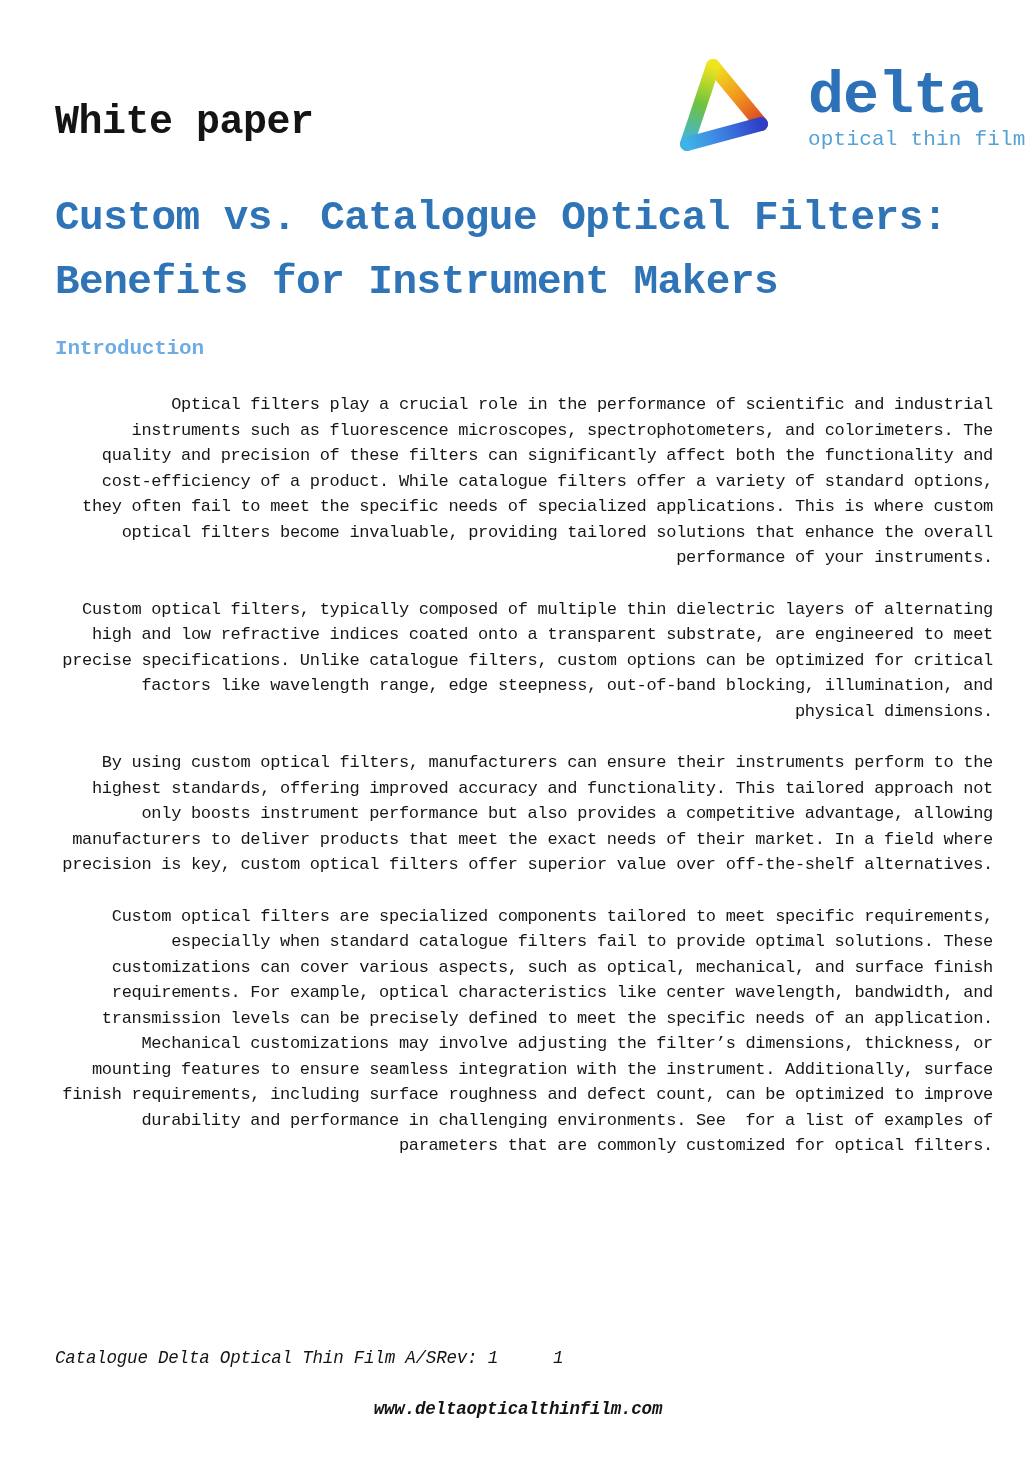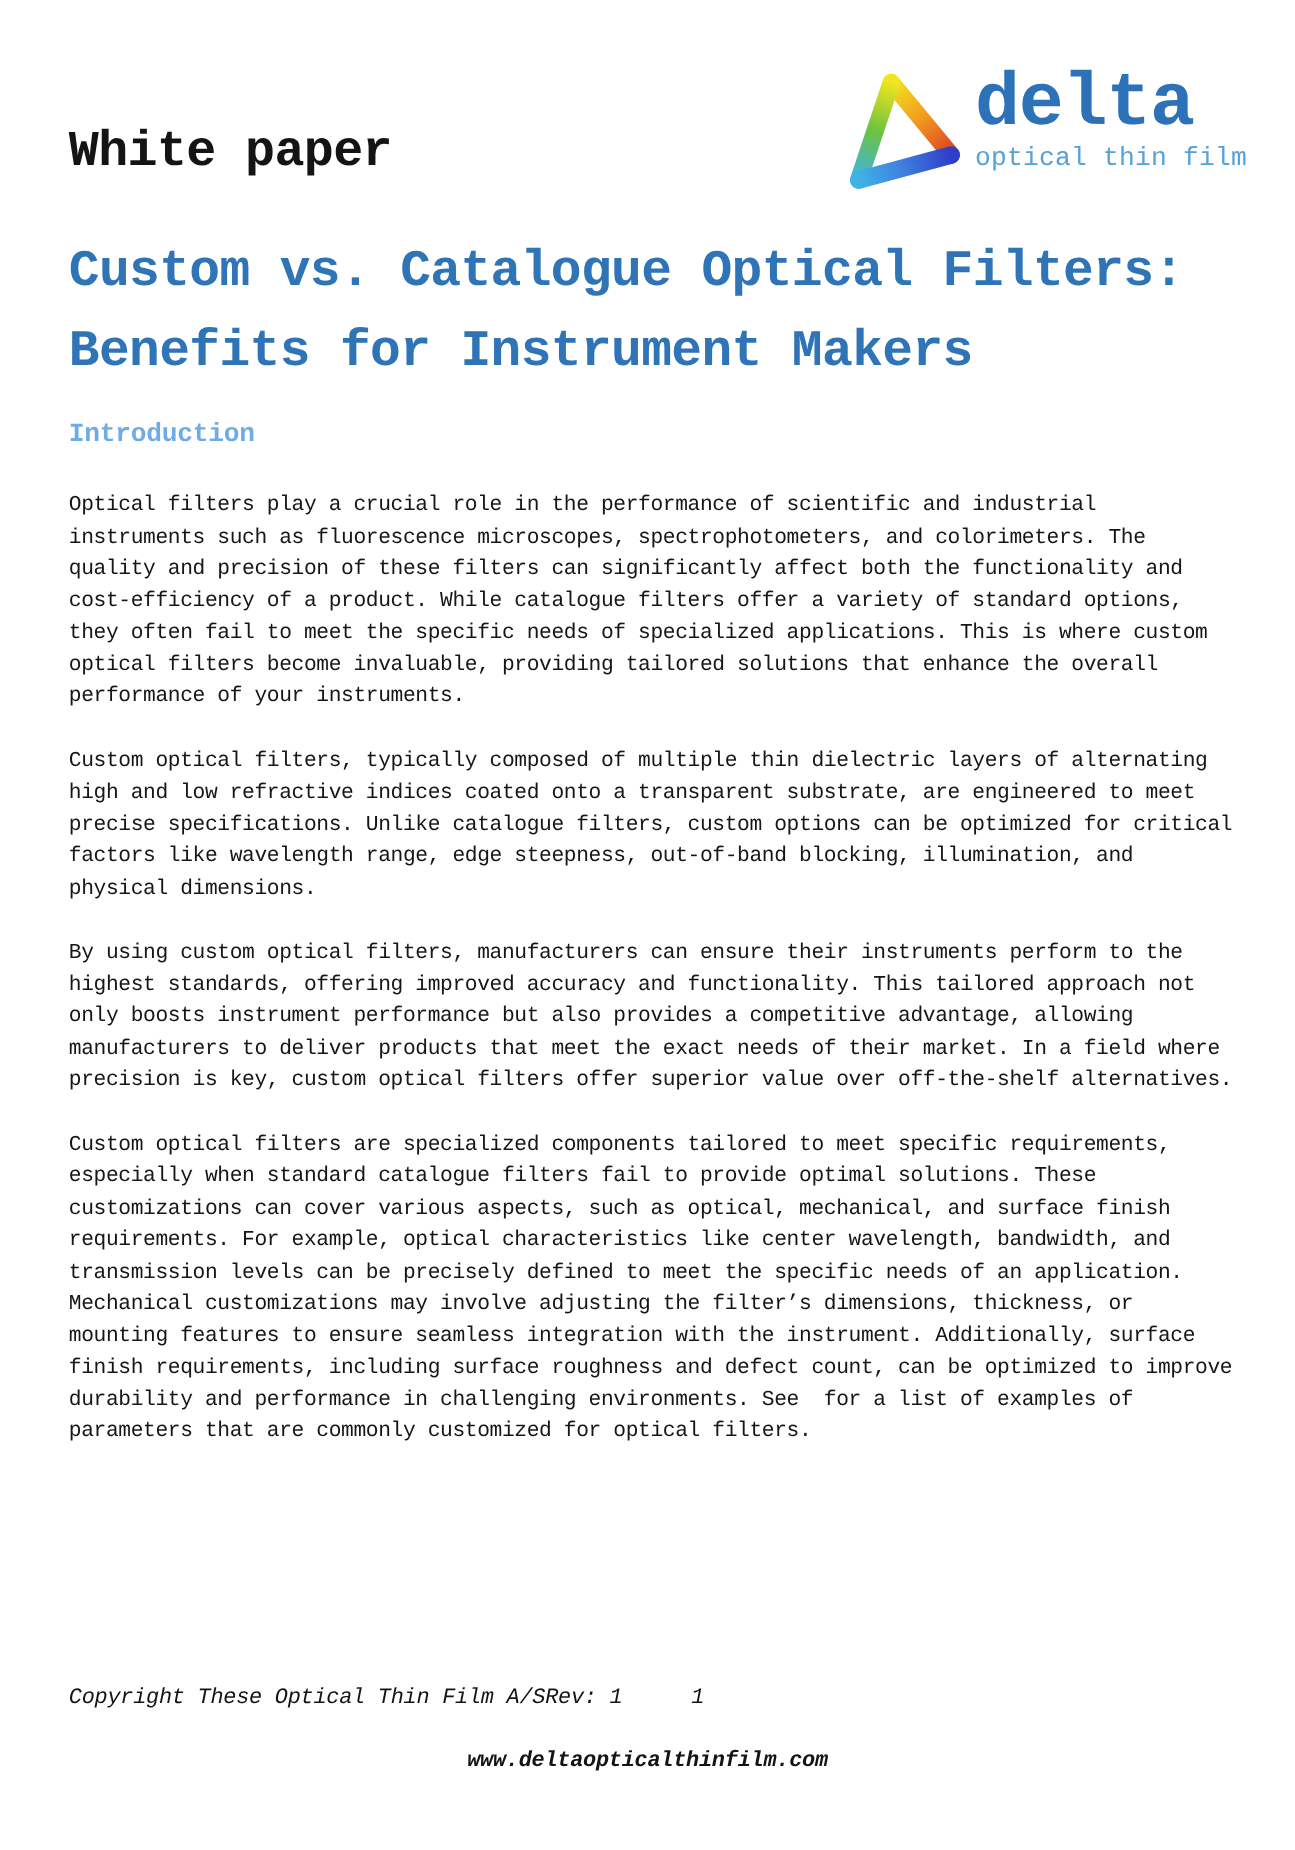--- a/index.html
+++ b/index.html
@@ -29,21 +29,22 @@
     letter-spacing: -0.5px;
     color: #141414;
   }
 
   
   .logo {
     position: absolute;
     left: 676px;
     top: 52px;
     display: flex;
-    align-items: flex-start;
+    align-items: center;
+    gap: 28px;
   }
   .logo-triangle { display: block; }
   .logo-textcol {
     margin-left: 10px;
     margin-top: 6px;
   }
   .logo-brand {
     font-size: 60px;
     font-weight: 700;
     line-height: 52px;
@@ -86,20 +87,21 @@
     margin: 0 0 26px 0;
   }
   .content h2.h2-later { margin-top: 14px; }
   .content p {
     font-size: 17px;
     line-height: 25.5px;
     letter-spacing: -0.3px;
     color: #161616;
     margin: 0 0 26px 0;
     white-space: pre-wrap;
+    text-align: right;
   }
 
   
   .footer-line {
     position: absolute;
     left: 55px;
     top: 1348px;
     font-size: 17.5px;
     font-style: italic;
     color: #141414;
@@ -161,17 +163,17 @@
   </div>
 
   <main class="content">
     <h2>Introduction</h2>
     <p>Optical filters play a crucial role in the performance of scientific and industrial instruments such as fluorescence microscopes, spectrophotometers, and colorimeters. The quality and precision of these filters can significantly affect both the functionality and cost-efficiency of a product. While catalogue filters offer a variety of standard options, they often fail to meet the specific needs of specialized applications. This is where custom optical filters become invaluable, providing tailored solutions that enhance the overall performance of your instruments.</p>
     <p>Custom optical filters, typically composed of multiple thin dielectric layers of alternating high and low refractive indices coated onto a transparent substrate, are engineered to meet precise specifications. Unlike catalogue filters, custom options can be optimized for critical factors like wavelength range, edge steepness, out-of-band blocking, illumination, and physical dimensions.</p>
     <p>By using custom optical filters, manufacturers can ensure their instruments perform to the highest standards, offering improved accuracy and functionality. This tailored approach not only boosts instrument performance but also provides a competitive advantage, allowing manufacturers to deliver products that meet the exact needs of their market. In a field where precision is key, custom optical filters offer superior value over off-the-shelf alternatives.</p>
     <p>Custom optical filters are specialized components tailored to meet specific requirements, especially when standard catalogue filters fail to provide optimal solutions. These customizations can cover various aspects, such as optical, mechanical, and surface finish requirements. For example, optical characteristics like center wavelength, bandwidth, and transmission levels can be precisely defined to meet the specific needs of an application. Mechanical customizations may involve adjusting the filter’s dimensions, thickness, or mounting features to ensure seamless integration with the instrument. Additionally, surface finish requirements, including surface roughness and defect count, can be optimized to improve durability and performance in challenging environments. See  for a list of examples of parameters that are commonly customized for optical filters.</p>
   </main>
 
-  <div class="footer-line"><span>Copyright These Optical Thin Film A/S</span><span>Rev: 1</span><span class="pagenum">1</span></div>
+  <div class="footer-line"><span>Catalogue Delta Optical Thin Film A/S</span><span>Rev: 1</span><span class="pagenum">1</span></div>
 
   <div class="website">www.deltaopticalthinfilm.com</div>
 
 </div>
 
 </body></html>

